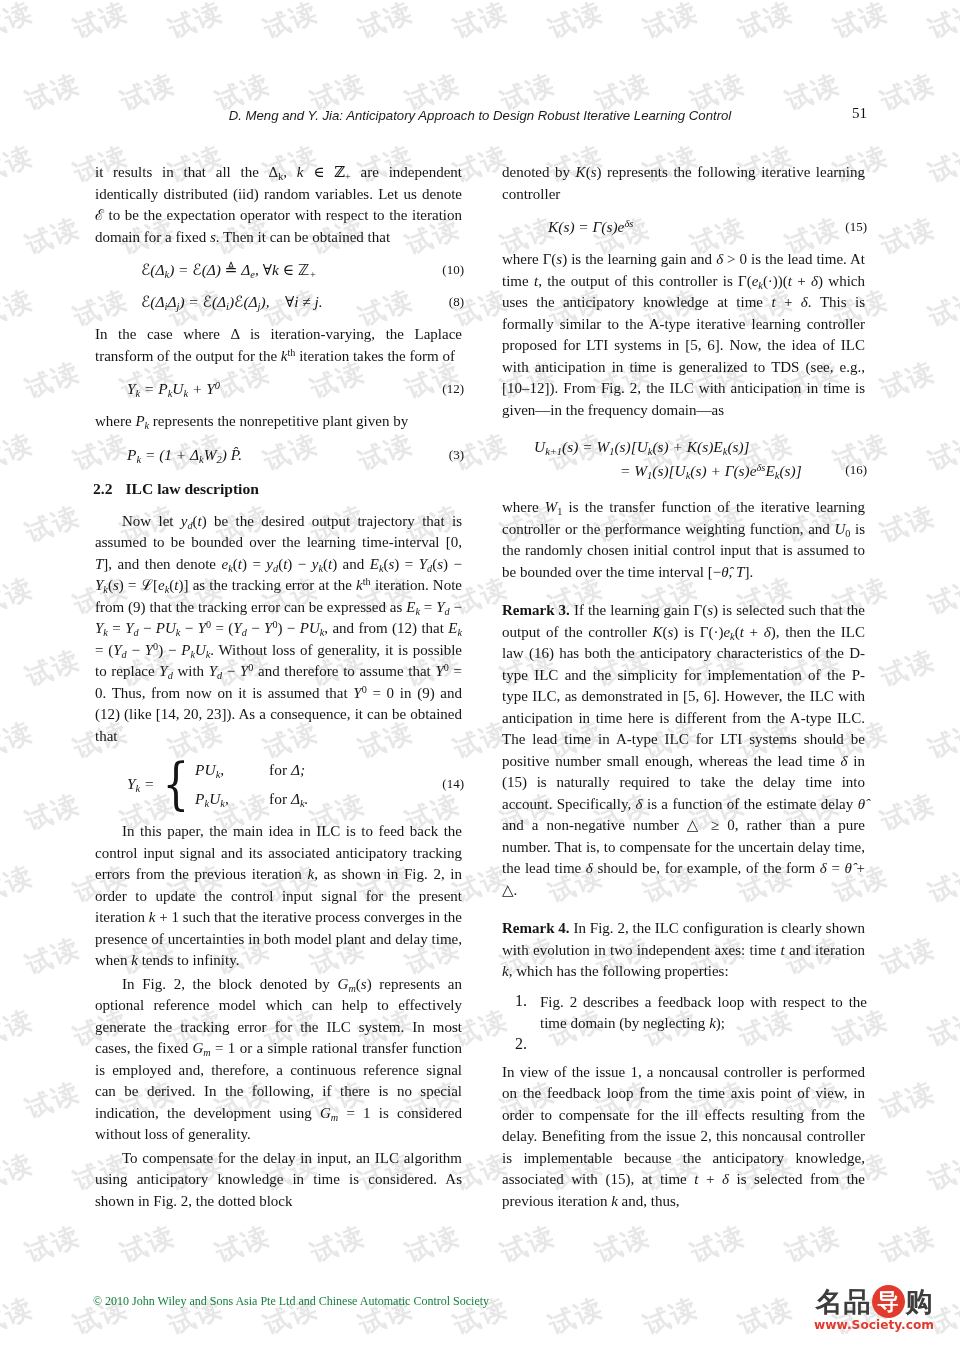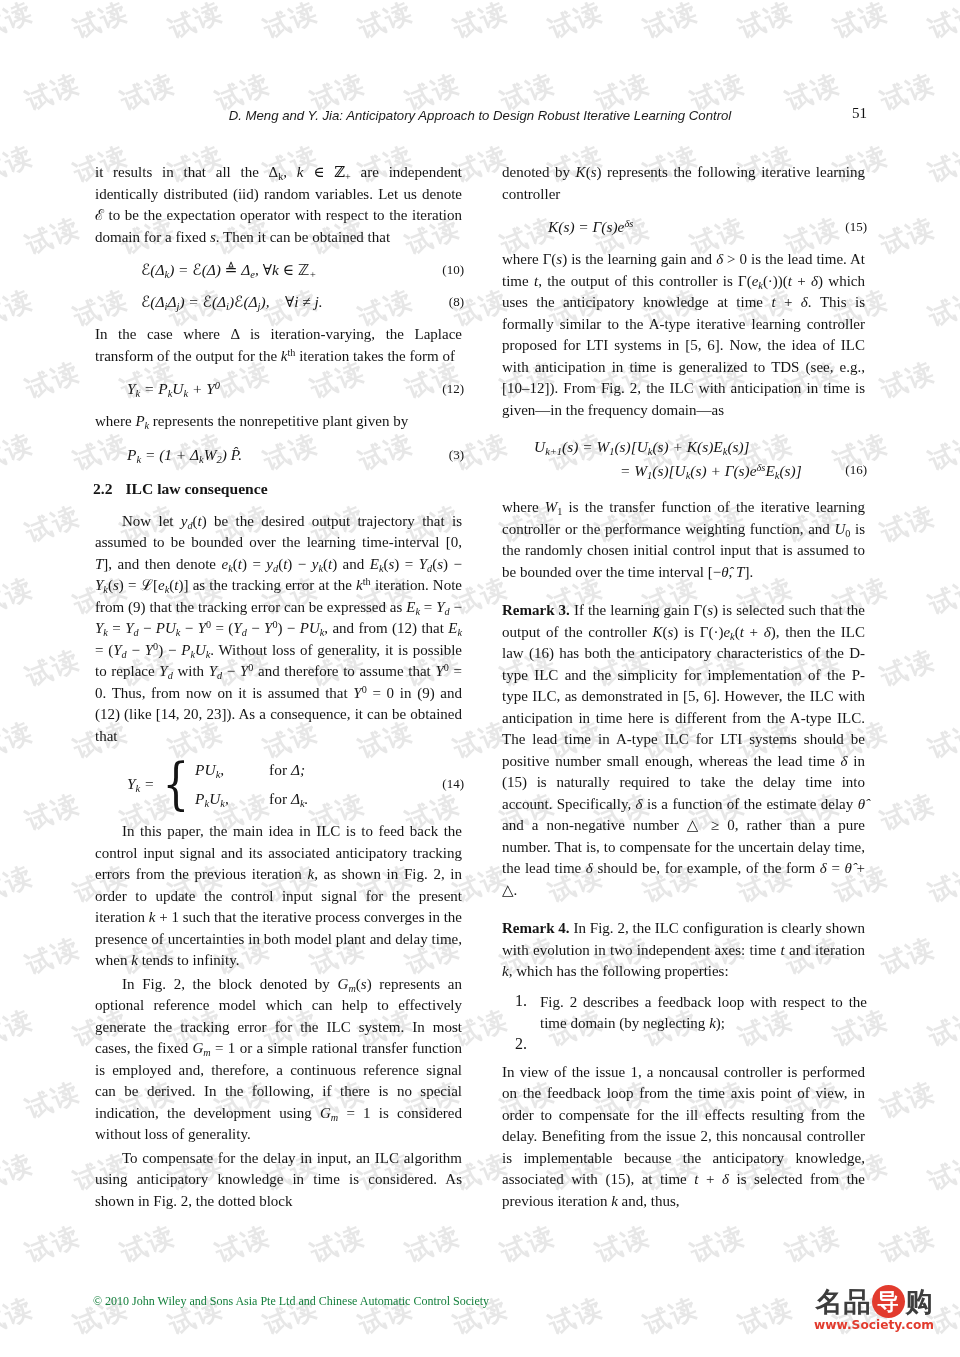--- a/index.html
+++ b/index.html
@@ -321,21 +321,21 @@
 
       <p>where <i>P<sub>k</sub></i> represents the nonrepetitive plant given by</p>
 
       <div class="eq">
         <span class="eq-body small-ind">P<sub>k</sub> = (1 + Δ<sub>k</sub>W<sub>2</sub>) P̂.</span>
         <span class="eq-num">(3)</span>
       </div>
 
       <div class="section-heading">
         <span>2.2</span>
-        <span>ILC law consequence</span>
+        <span>ILC law description</span>
       </div>
 
       <p class="ind">Now let <i>y<sub>d</sub></i>(<i>t</i>) be the desired output trajectory that is assumed to be bounded over the learning time-interval [0, <i>T</i>], and then denote <i>e<sub>k</sub></i>(<i>t</i>) = <i>y<sub>d</sub></i>(<i>t</i>) − <i>y<sub>k</sub></i>(<i>t</i>) and <i>E<sub>k</sub></i>(<i>s</i>) = <i>Y<sub>d</sub></i>(<i>s</i>) − <i>Y<sub>k</sub></i>(<i>s</i>) = ℒ[<i>e<sub>k</sub></i>(<i>t</i>)] as the tracking error at the <i>k</i><sup>th</sup> iteration. Note from (9) that the tracking error can be expressed as <i>E<sub>k</sub></i> = <i>Y<sub>d</sub></i> − <i>Y<sub>k</sub></i> = <i>Y<sub>d</sub></i> − <i>PU<sub>k</sub></i> − <i>Y</i><sup>0</sup> = (<i>Y<sub>d</sub></i> − <i>Y</i><sup>0</sup>) − <i>PU<sub>k</sub></i>, and from (12) that <i>E<sub>k</sub></i> = (<i>Y<sub>d</sub></i> − <i>Y</i><sup>0</sup>) − <i>P<sub>k</sub>U<sub>k</sub></i>. Without loss of generality, it is possible to replace <i>Y<sub>d</sub></i> with <i>Y<sub>d</sub></i> − <i>Y</i><sup>0</sup> and therefore to assume that <i>Y</i><sup>0</sup> = 0. Thus, from now on it is assumed that <i>Y</i><sup>0</sup> = 0 in (9) and (12) (like [14, 20, 23]). As a consequence, it can be obtained that</p>
 
       <div class="eq eq14">
         <span class="eq-body small-ind">Y<sub>k</sub> =</span>
         <span class="brace">{</span>
         <span class="cases">
           <span class="case-row">
             <span class="case-val">PU<sub>k</sub>,</span>

